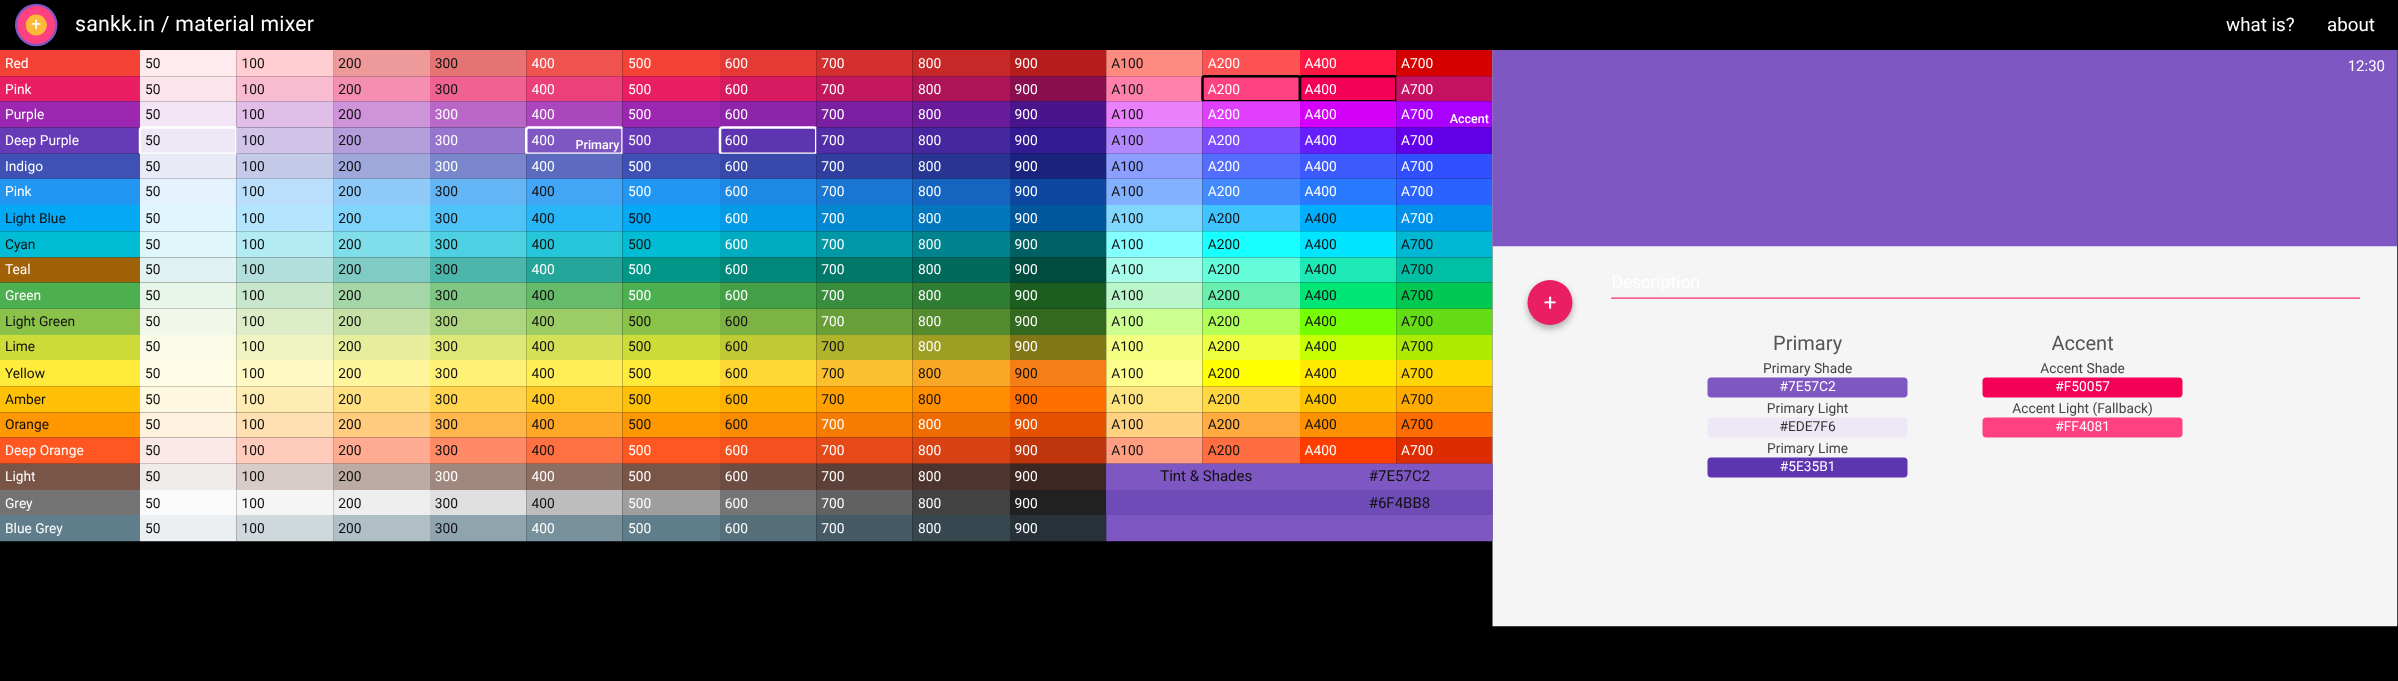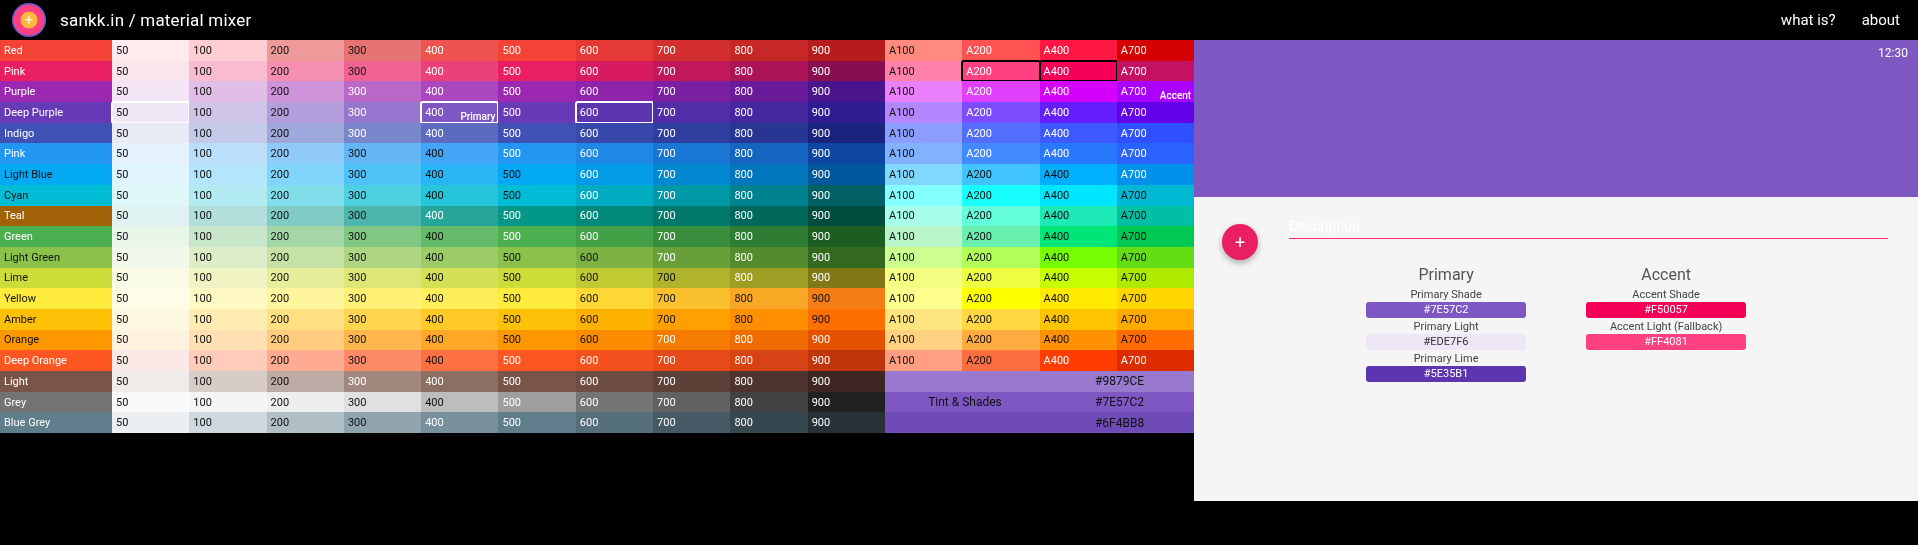--- a/index.html
+++ b/index.html
@@ -333,24 +333,20 @@
         <div class="swatch lt" style="background: rgb(215, 204, 200); color: rgb(17, 17, 17);">100</div>
         <div class="swatch lt" style="background: rgb(188, 170, 164); color: rgb(17, 17, 17);">200</div>
         <div class="swatch dk" style="background: rgb(161, 136, 127); color: rgb(255, 255, 255);">300</div>
         <div class="swatch dk" style="background: rgb(141, 110, 99); color: rgb(255, 255, 255);">400</div>
         <div class="swatch dk" style="background: rgb(121, 85, 72); color: rgb(255, 255, 255);">500</div>
         <div class="swatch dk" style="background: rgb(109, 76, 65); color: rgb(255, 255, 255);">600</div>
         <div class="swatch dk" style="background: rgb(93, 64, 55); color: rgb(255, 255, 255);">700</div>
         <div class="swatch dk" style="background: rgb(78, 52, 46); color: rgb(255, 255, 255);">800</div>
         <div class="swatch dk" style="background: rgb(62, 39, 35); color: rgb(255, 255, 255);">900</div>
         <div style="flex: 1 1 0%; background: rgb(126, 87, 194); display: flex; flex-direction: column; height: 62.1px; margin-bottom: -41.4px; position: relative; z-index: 2;">
-          <div class="tintrow" style="background: rgb(152, 121, 206); color: rgb(17, 17, 17);">
-            <div class="tintlabel"></div>
-            <div class="tintval" style="text-align: center;">#9879CE</div>
-          </div>
           <div class="tintrow" style="background: rgb(126, 87, 194); color: rgb(17, 17, 17);">
             <div class="tintlabel">Tint &amp; Shades</div>
             <div class="tintval" style="text-align: center;">#7E57C2</div>
           </div>
           <div class="tintrow" style="background: rgb(111, 75, 184); color: rgb(17, 17, 17);">
             <div class="tintlabel"></div>
             <div class="tintval" style="text-align: center;">#6F4BB8</div>
           </div>
         </div>
       </div>

